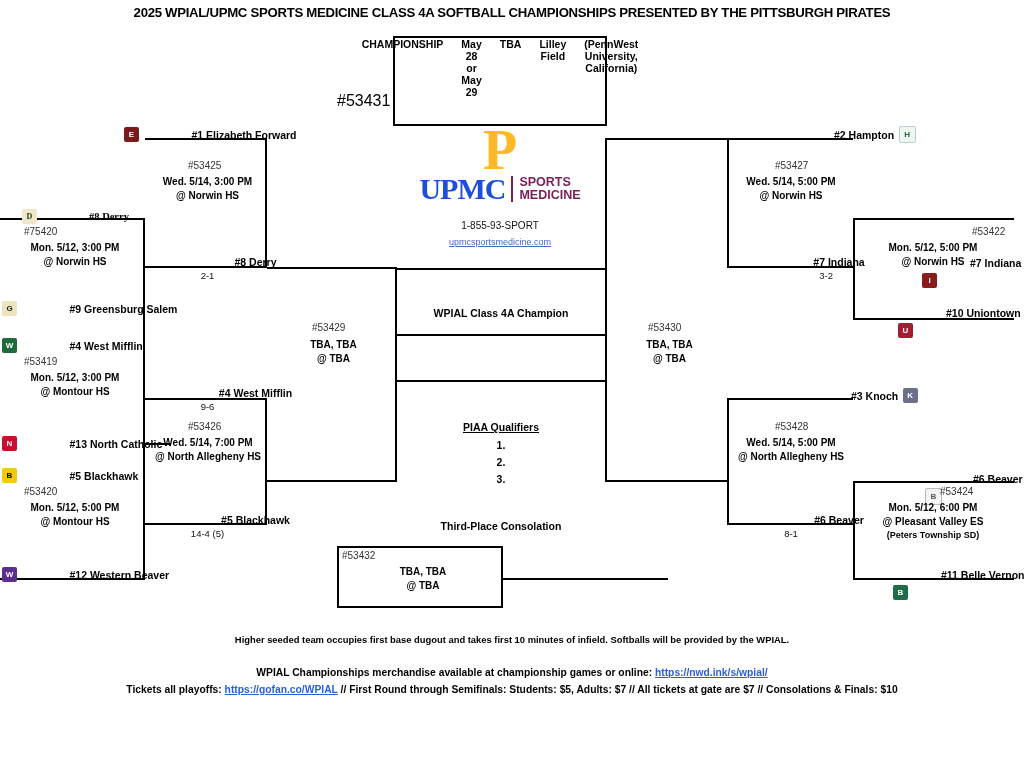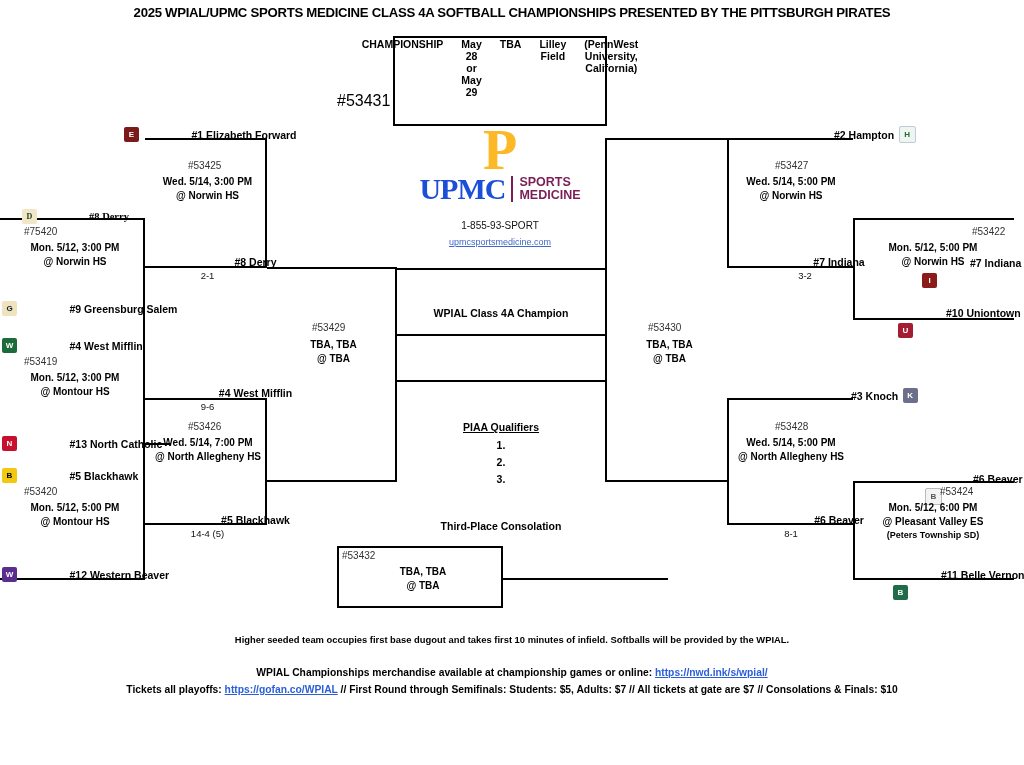--- a/index.html
+++ b/index.html
@@ -206,21 +206,21 @@
   <div class="abs hline" style="left:727px;top:138px;width:126px;"></div>
   <div class="abs hline" style="left:727px;top:266px;width:128px;"></div>
   <div class="abs" style="left:786px;top:125px;">
     <span class="team">#2 Hampton</span>
     <span class="logo" style="background:#eef6ef;color:#1c6b3d;border:1px solid #bcd;">H</span>
   </div>
   <div class="abs gnum" style="left:775px;top:160px;">#53427</div>
   <div class="abs ginfo" style="left:732px;top:176px;width:118px;">Wed. 5/14, 5:00 PM</div>
   <div class="abs ginfo" style="left:732px;top:190px;width:118px;">@ Norwin HS</div>
   <div class="abs team" style="left:732px;top:256px;width:118px;text-align:center;">#7 Indiana</div>
-  <div class="abs rec" style="left:746px;top:270px;width:118px;">3-2</div>
+  <div class="abs rec" style="left:715px;top:270px;width:118px;text-align:right;">3-2</div>
 
   <div class="abs vline" style="left:727px;top:398px;height:127px;"></div>
   <div class="abs hline" style="left:727px;top:398px;width:126px;"></div>
   <div class="abs hline" style="left:727px;top:523px;width:128px;"></div>
   <div class="abs" style="left:803px;top:386px;">
     <span class="team">#3 Knoch</span>
     <span class="logo" style="background:#6b6f8a;color:#fff;">K</span>
   </div>
   <div class="abs gnum" style="left:775px;top:421px;">#53428</div>
   <div class="abs ginfo" style="left:730px;top:437px;width:122px;">Wed. 5/14, 5:00 PM</div>

